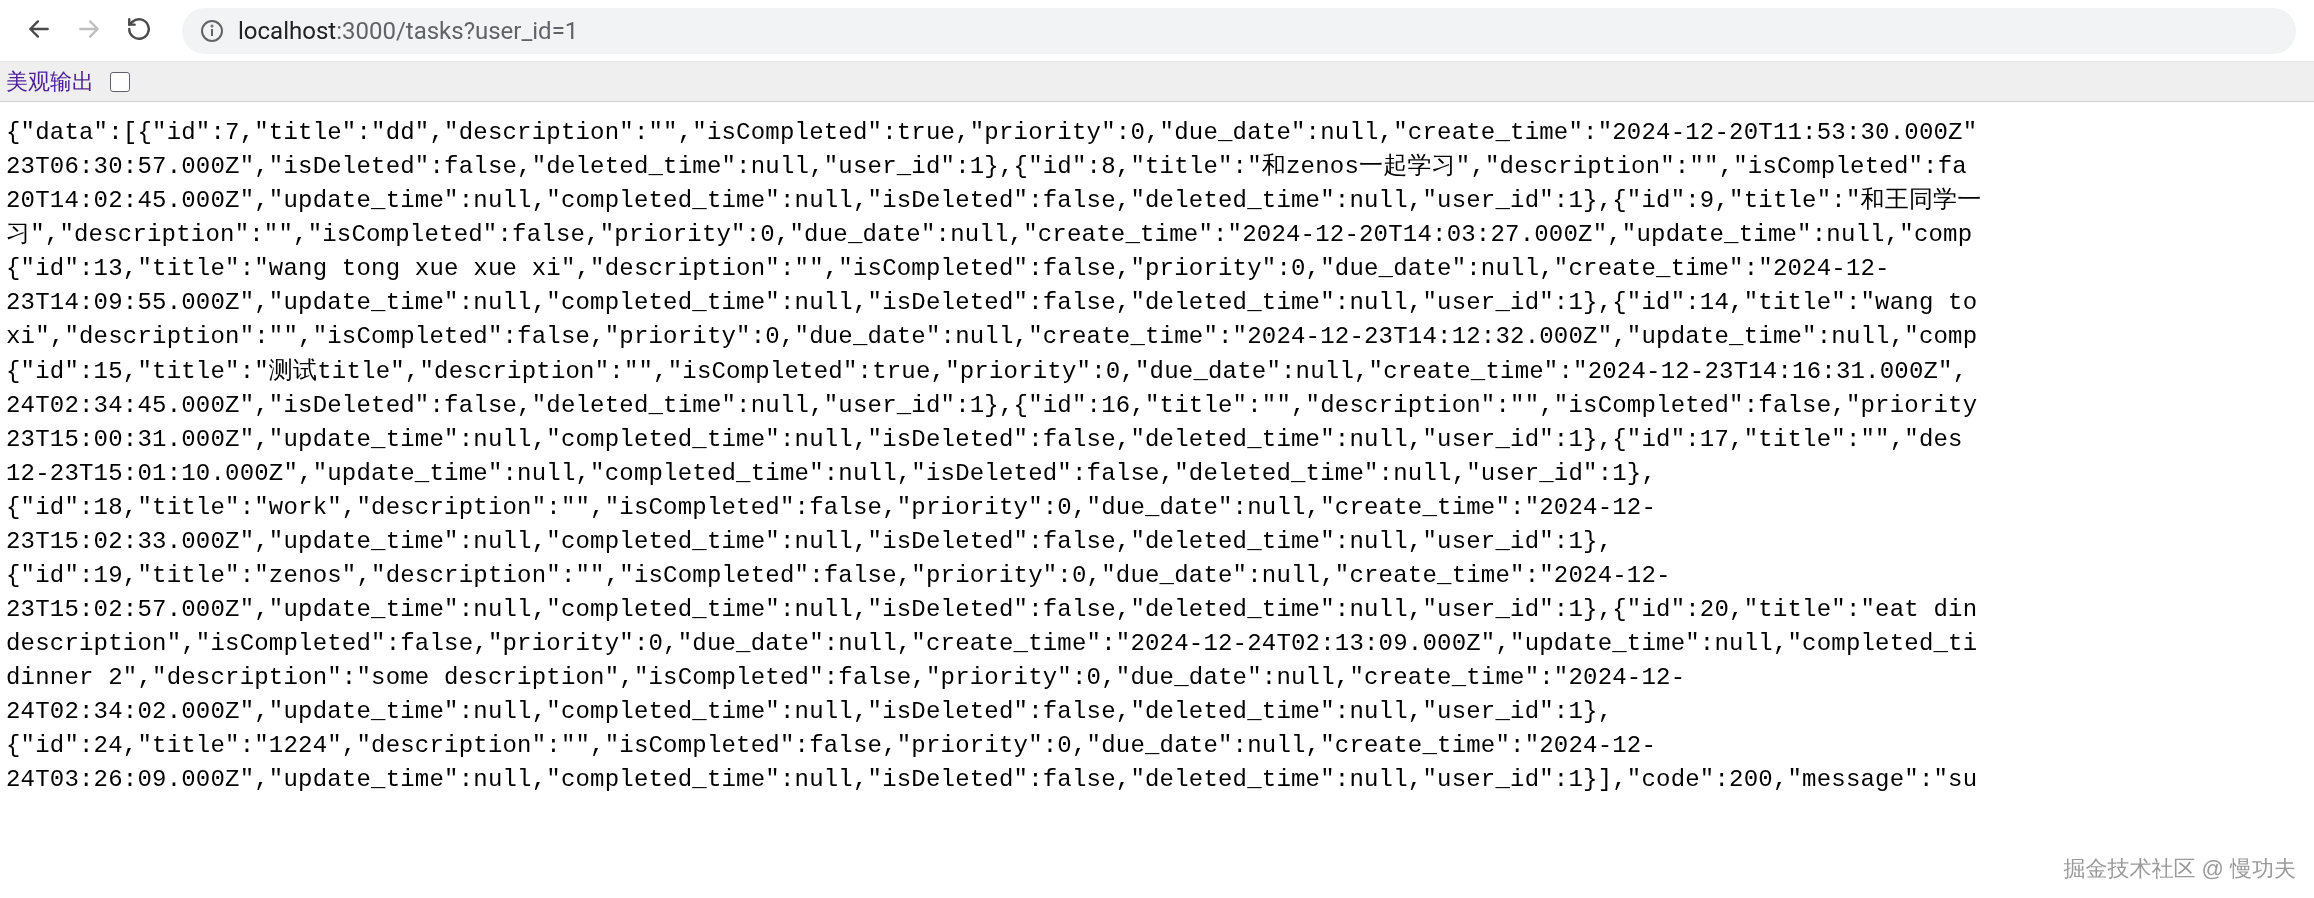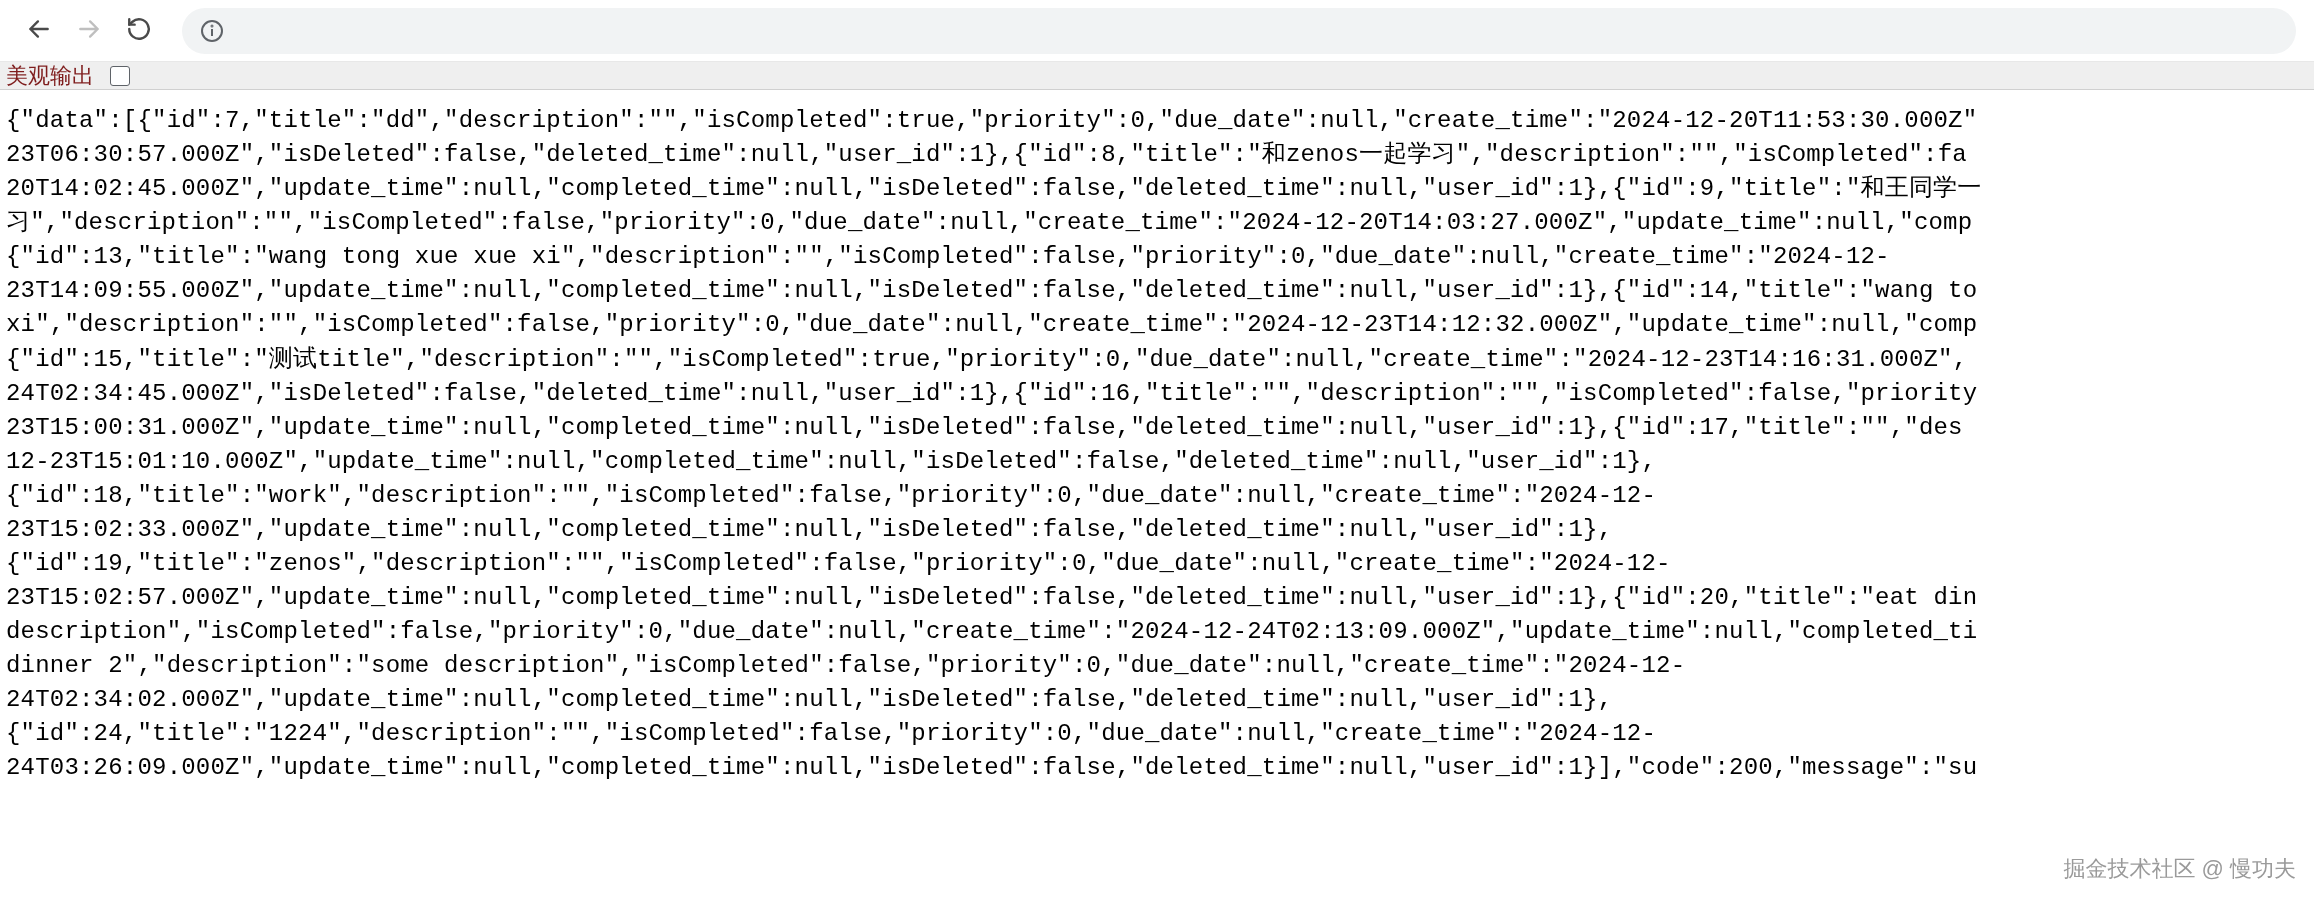--- a/index.html
+++ b/index.html
@@ -73,28 +73,28 @@
       color: #202124;
       font-family: -apple-system, BlinkMacSystemFont, "Segoe UI", Roboto, sans-serif;
     }
     .url-host {
       color: #202124;
     }
     .url-port-path {
       color: #5f6368;
     }
     .pretty-bar {
-      height: 28px;
+      height: 40px;
       background: #efefef;
       border-bottom: 1px solid #d0d0d0;
       display: flex;
       align-items: center;
       padding: 0 6px;
       font-size: 22px;
-      color: #7f1d1d;
+      color: #4c1d95;
       gap: 16px;
     }
     .pretty-checkbox {
       width: 20px;
       height: 20px;
       border: 1.5px solid #5f6368;
       border-radius: 3px;
       background: #fff;
       cursor: pointer;
     }
@@ -144,20 +144,23 @@
     </span>
   </button>
   <div class="address-bar">
     <span class="info-icon">
       <svg viewBox="0 0 24 24" fill="none" stroke="currentColor" stroke-width="2">
           <circle cx="12" cy="12" r="10"></circle>
           <line x1="12" y1="10" x2="12" y2="17"></line>
           <circle cx="12" cy="7" r="0.5" fill="currentColor"></circle>
         </svg>
     </span>
+    <span class="url-text">
+      <span class="url-host">localhost</span><span class="url-port-path">:3000/tasks?user_id=1</span>
+    </span>
   </div>
 </div>
 
 <div class="pretty-bar">
   <span>美观输出</span>
   <span class="pretty-checkbox"></span>
 </div>
 
 <pre class="json-body">{"data":[{"id":7,"title":"dd","description":"","isCompleted":true,"priority":0,"due_date":null,"create_time":"2024-12-20T11:53:30.000Z"
 23T06:30:57.000Z","isDeleted":false,"deleted_time":null,"user_id":1},{"id":8,"title":"和zenos一起学习","description":"","isCompleted":fa

